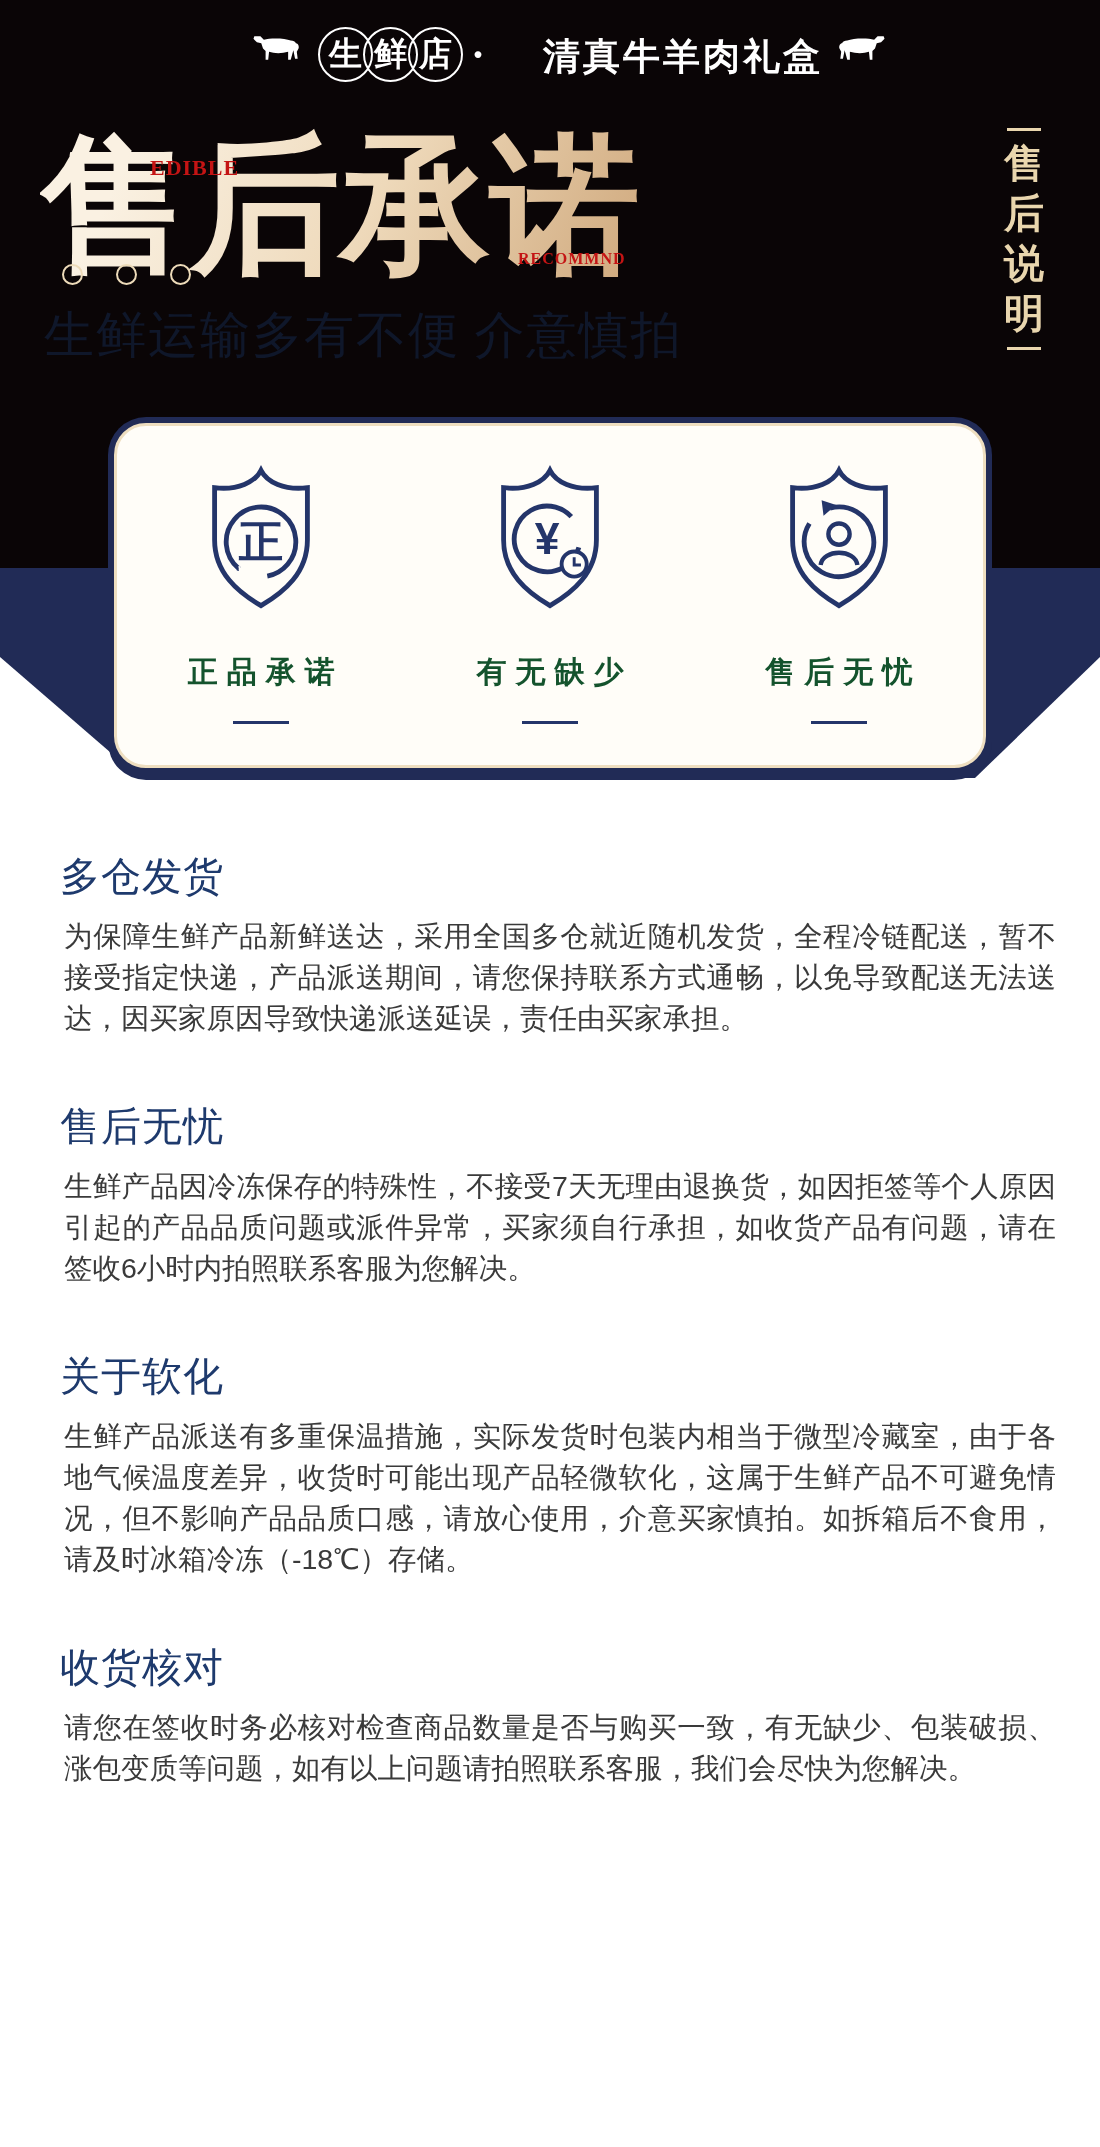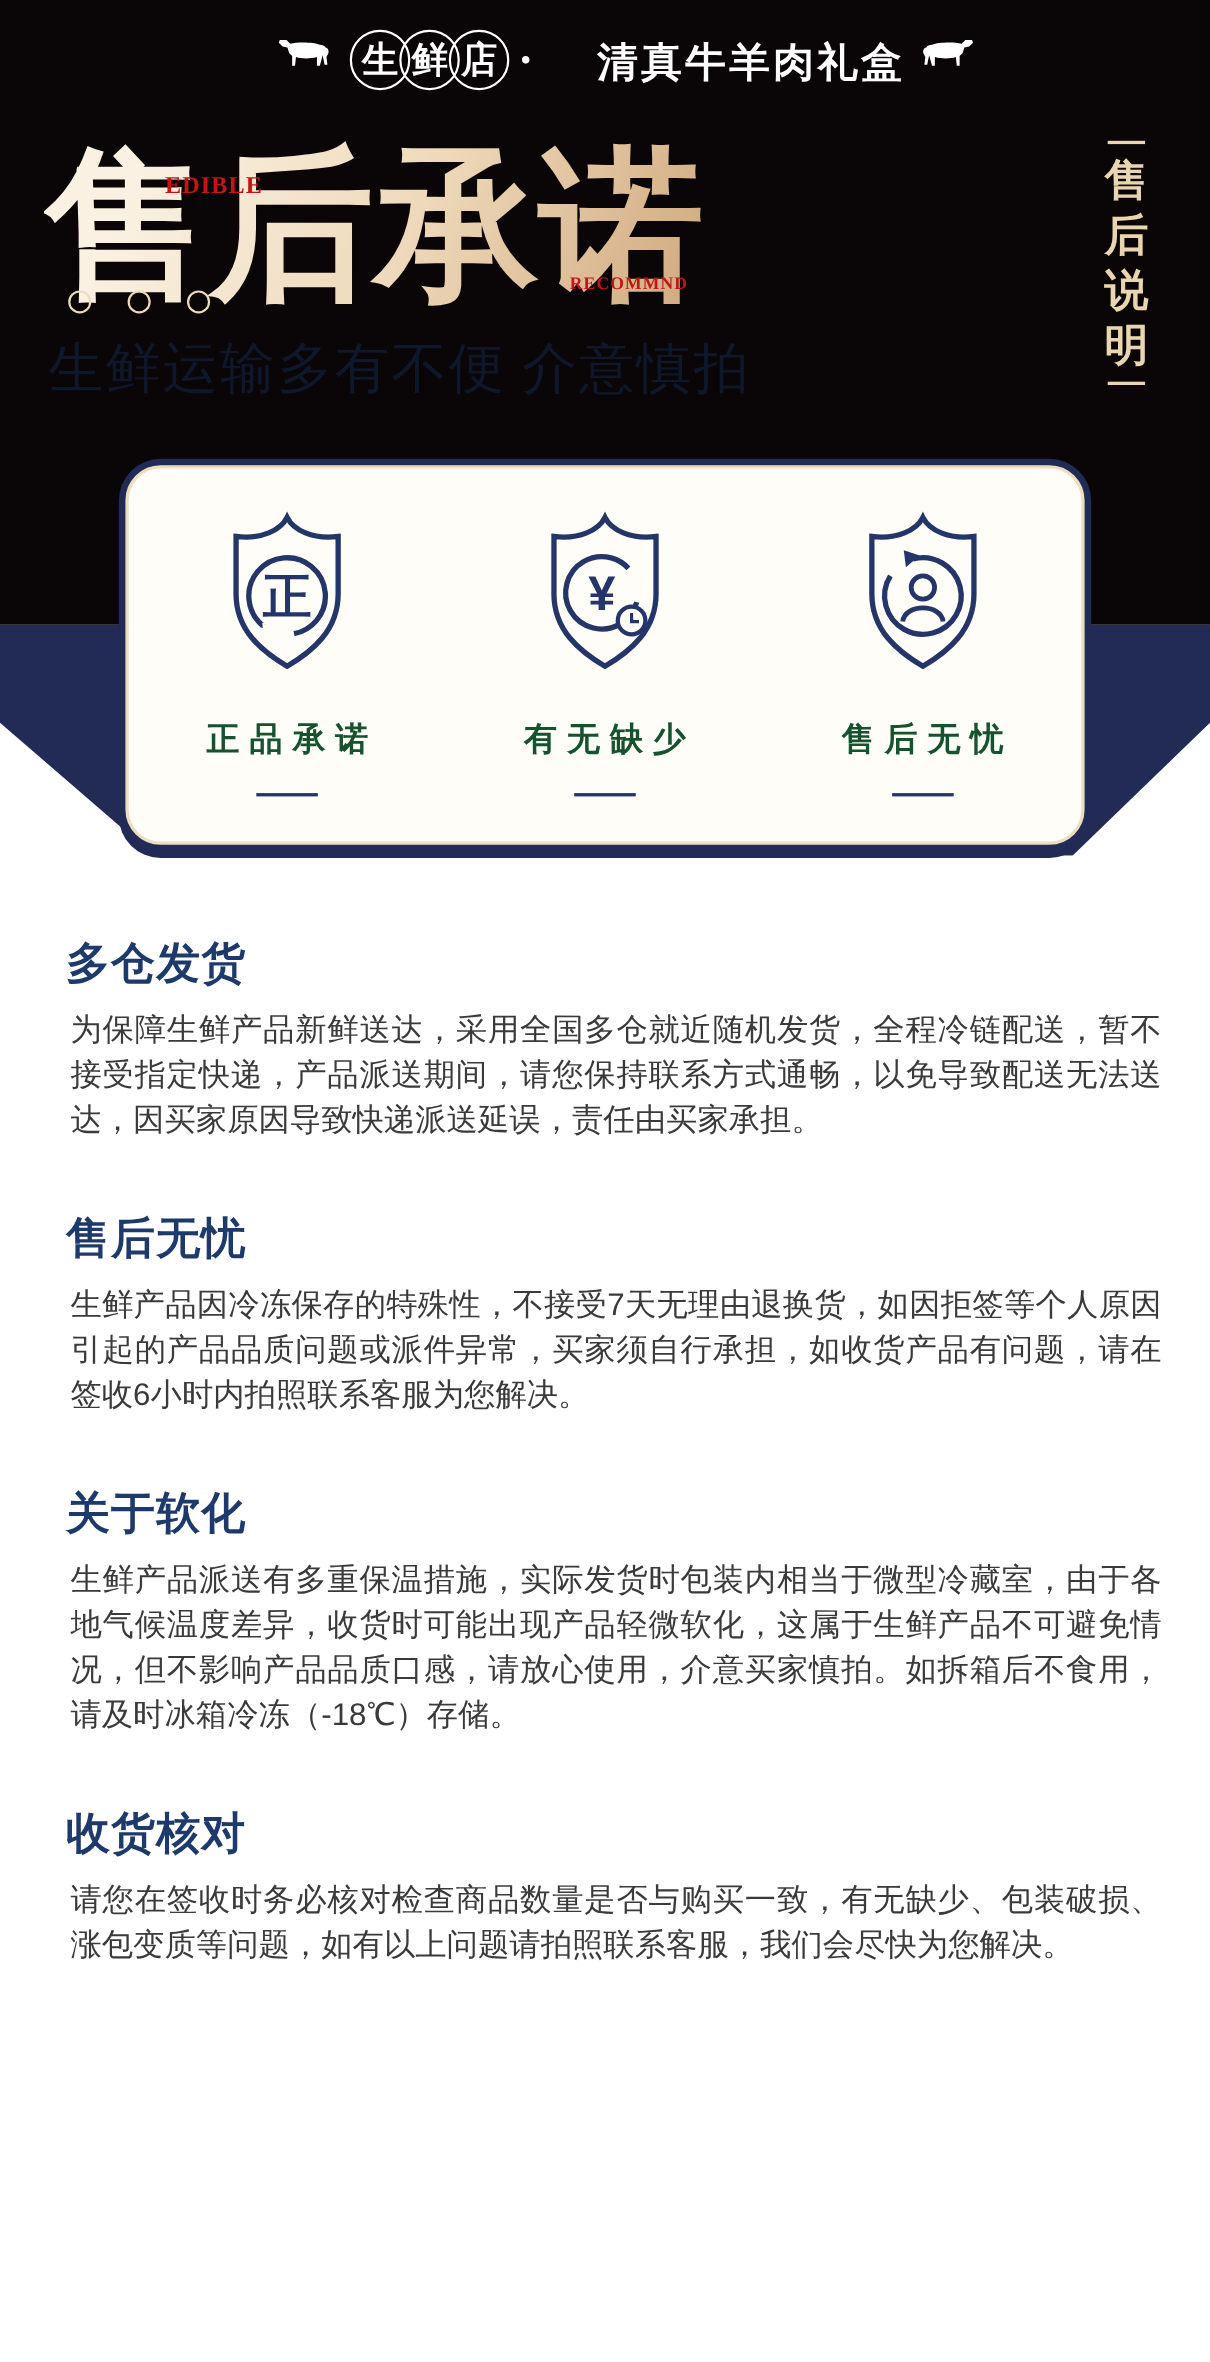--- a/index.html
+++ b/index.html
@@ -49,21 +49,21 @@
               border:3px solid #eedec0;border-radius:32px;display:flex;justify-content:space-around;
               padding-top:38px;box-sizing:border-box;}
   .badge{display:flex;flex-direction:column;align-items:center;width:33%;}
   .badge svg{display:block;}
   .badge-label{margin-top:42px;font-size:30px;font-weight:bold;color:#14532d;letter-spacing:9px;
                padding-left:9px;white-space:nowrap;text-align:center;}
   .badge-dash{margin-top:28px;width:56px;height:3px;background:#24356a;}
   
   .sections{padding:62px 40px 0 60px;}
   .section{margin-bottom:63px;}
-  .section h2{margin:0 0 16px 0;font-size:40px;line-height:48px;font-weight:bold;color:#1e3a6d;
+  .section h2{margin:0 0 16px 0;font-size:40px;line-height:48px;font-weight:normal;color:#1e3a6d;
               letter-spacing:1px;}
   .section p{margin:4px;font-size:28.5px;line-height:41px;color:#3a3a3a;font-weight:500;
              text-align:justify;text-justify:inter-ideograph;}
 </style>
 </head>
 <body>
 
 <div class="page">
 
   <div class="hero">

